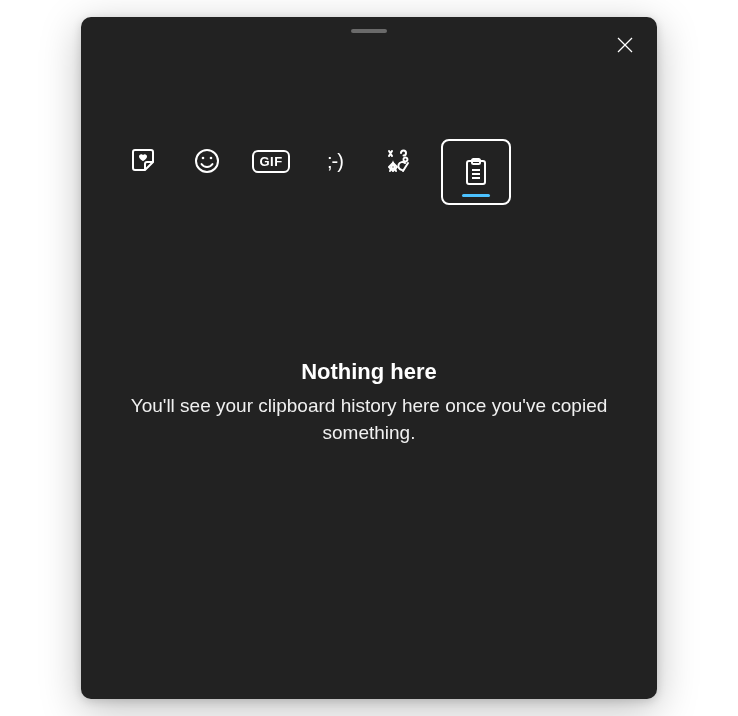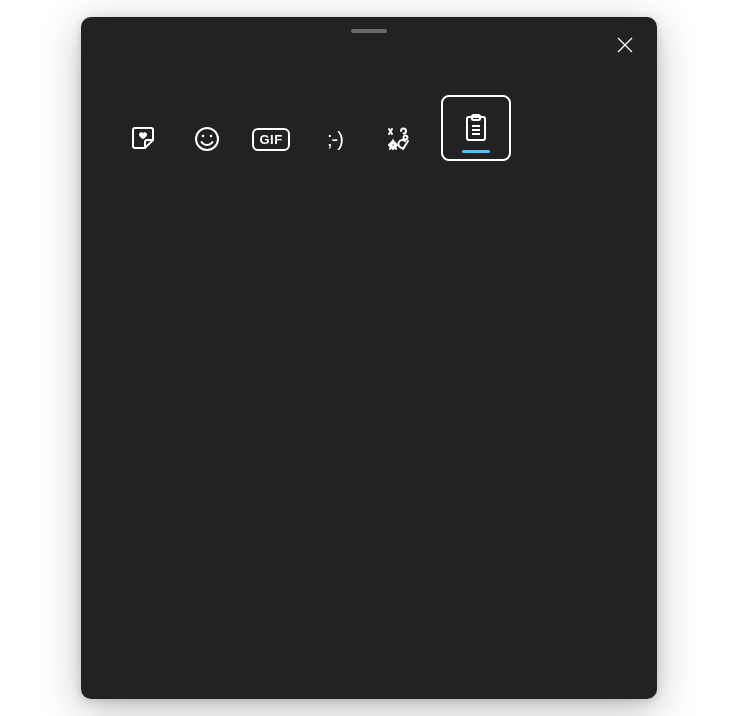--- a/index.html
+++ b/index.html
@@ -44,21 +44,22 @@
       display: flex;
       align-items: center;
       justify-content: center;
       cursor: pointer;
       color: #ffffff;
     }
     .tabs {
       display: flex;
       gap: 20px;
       padding: 78px 0 0 40px;
-      align-items: flex-end;
+      align-items: flex-start;
+      margin-top: 44px;
     }
     .tab {
       width: 44px;
       height: 44px;
       display: flex;
       align-items: center;
       justify-content: center;
       border-radius: 6px;
       cursor: pointer;
       color: #ffffff;
@@ -179,14 +180,18 @@
         <rect x="10" y="2" width="8" height="5" rx="1.5"></rect>
         <line x1="10" y1="13" x2="18" y2="13"></line>
         <line x1="10" y1="17" x2="18" y2="17"></line>
         <line x1="10" y1="21" x2="18" y2="21"></line>
       </svg>
     </div>
 
   </div>
 
 
+  <div class="empty-state">
+    <div class="empty-title">Nothing here</div>
+    <div class="empty-message">You'll see your clipboard history here once you've copied something.</div>
+  </div>
 
 </div>
 
 </body></html>

